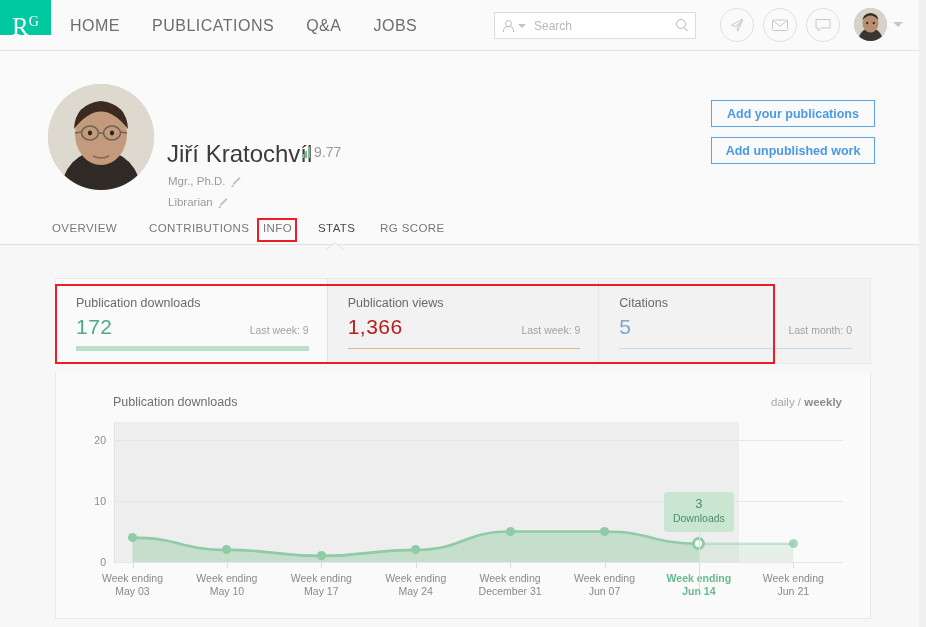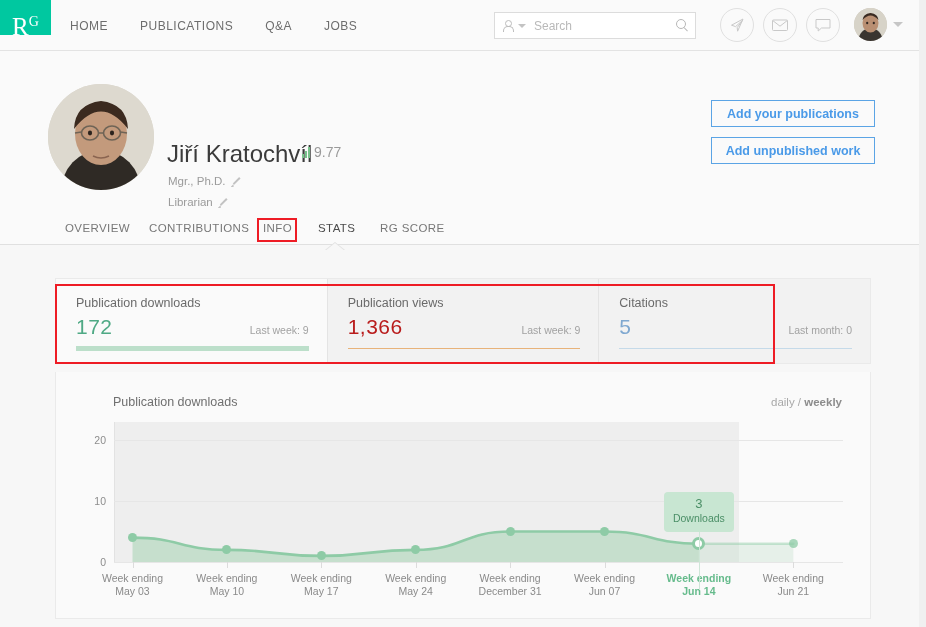--- a/index.html
+++ b/index.html
@@ -30,21 +30,21 @@
     line-height: 54px;
   }
   .logo sup { font-size: 14px; vertical-align: super; line-height: 0; }
   .navlinks {
     position: absolute; left: 70px; top: 0;
     height: 51px;
     display: flex; align-items: center;
   }
   .navlink {
     color: #6d6d6d;
-    font-size: 12px;
+    font-size: 16px;
     letter-spacing: .5px;
     margin-right: 32px;
     text-decoration: none;
     cursor: pointer;
     white-space: nowrap;
   }
 
   .searchwrap {
     position: absolute; left: 494px; top: 12px;
     width: 202px; height: 27px;
@@ -199,21 +199,21 @@
     background: #fafafa;
     border-bottom: 1px solid #e0e0e0;
   }
   .tab {
     position: absolute; top: 10px;
     font-size: 11.5px; color: #777;
     letter-spacing: .4px;
     cursor: pointer; white-space: nowrap;
   }
   .tab.active { color: #4b4b4b; }
-  #tab-overview { left: 65px; }
+  #tab-overview { left: 52px; }
   #tab-contributions { left: 149px; }
   #tab-info { left: 263px; }
   #tab-stats { left: 318px; }
   #tab-rgscore { left: 380px; }
   .tab-caret {
     position: absolute; left: 325px; top: 31px;
     width: 0; height: 0;
     border-left: 10px solid transparent;
     border-right: 10px solid transparent;
     border-bottom: 8px solid #f7f7f7;

